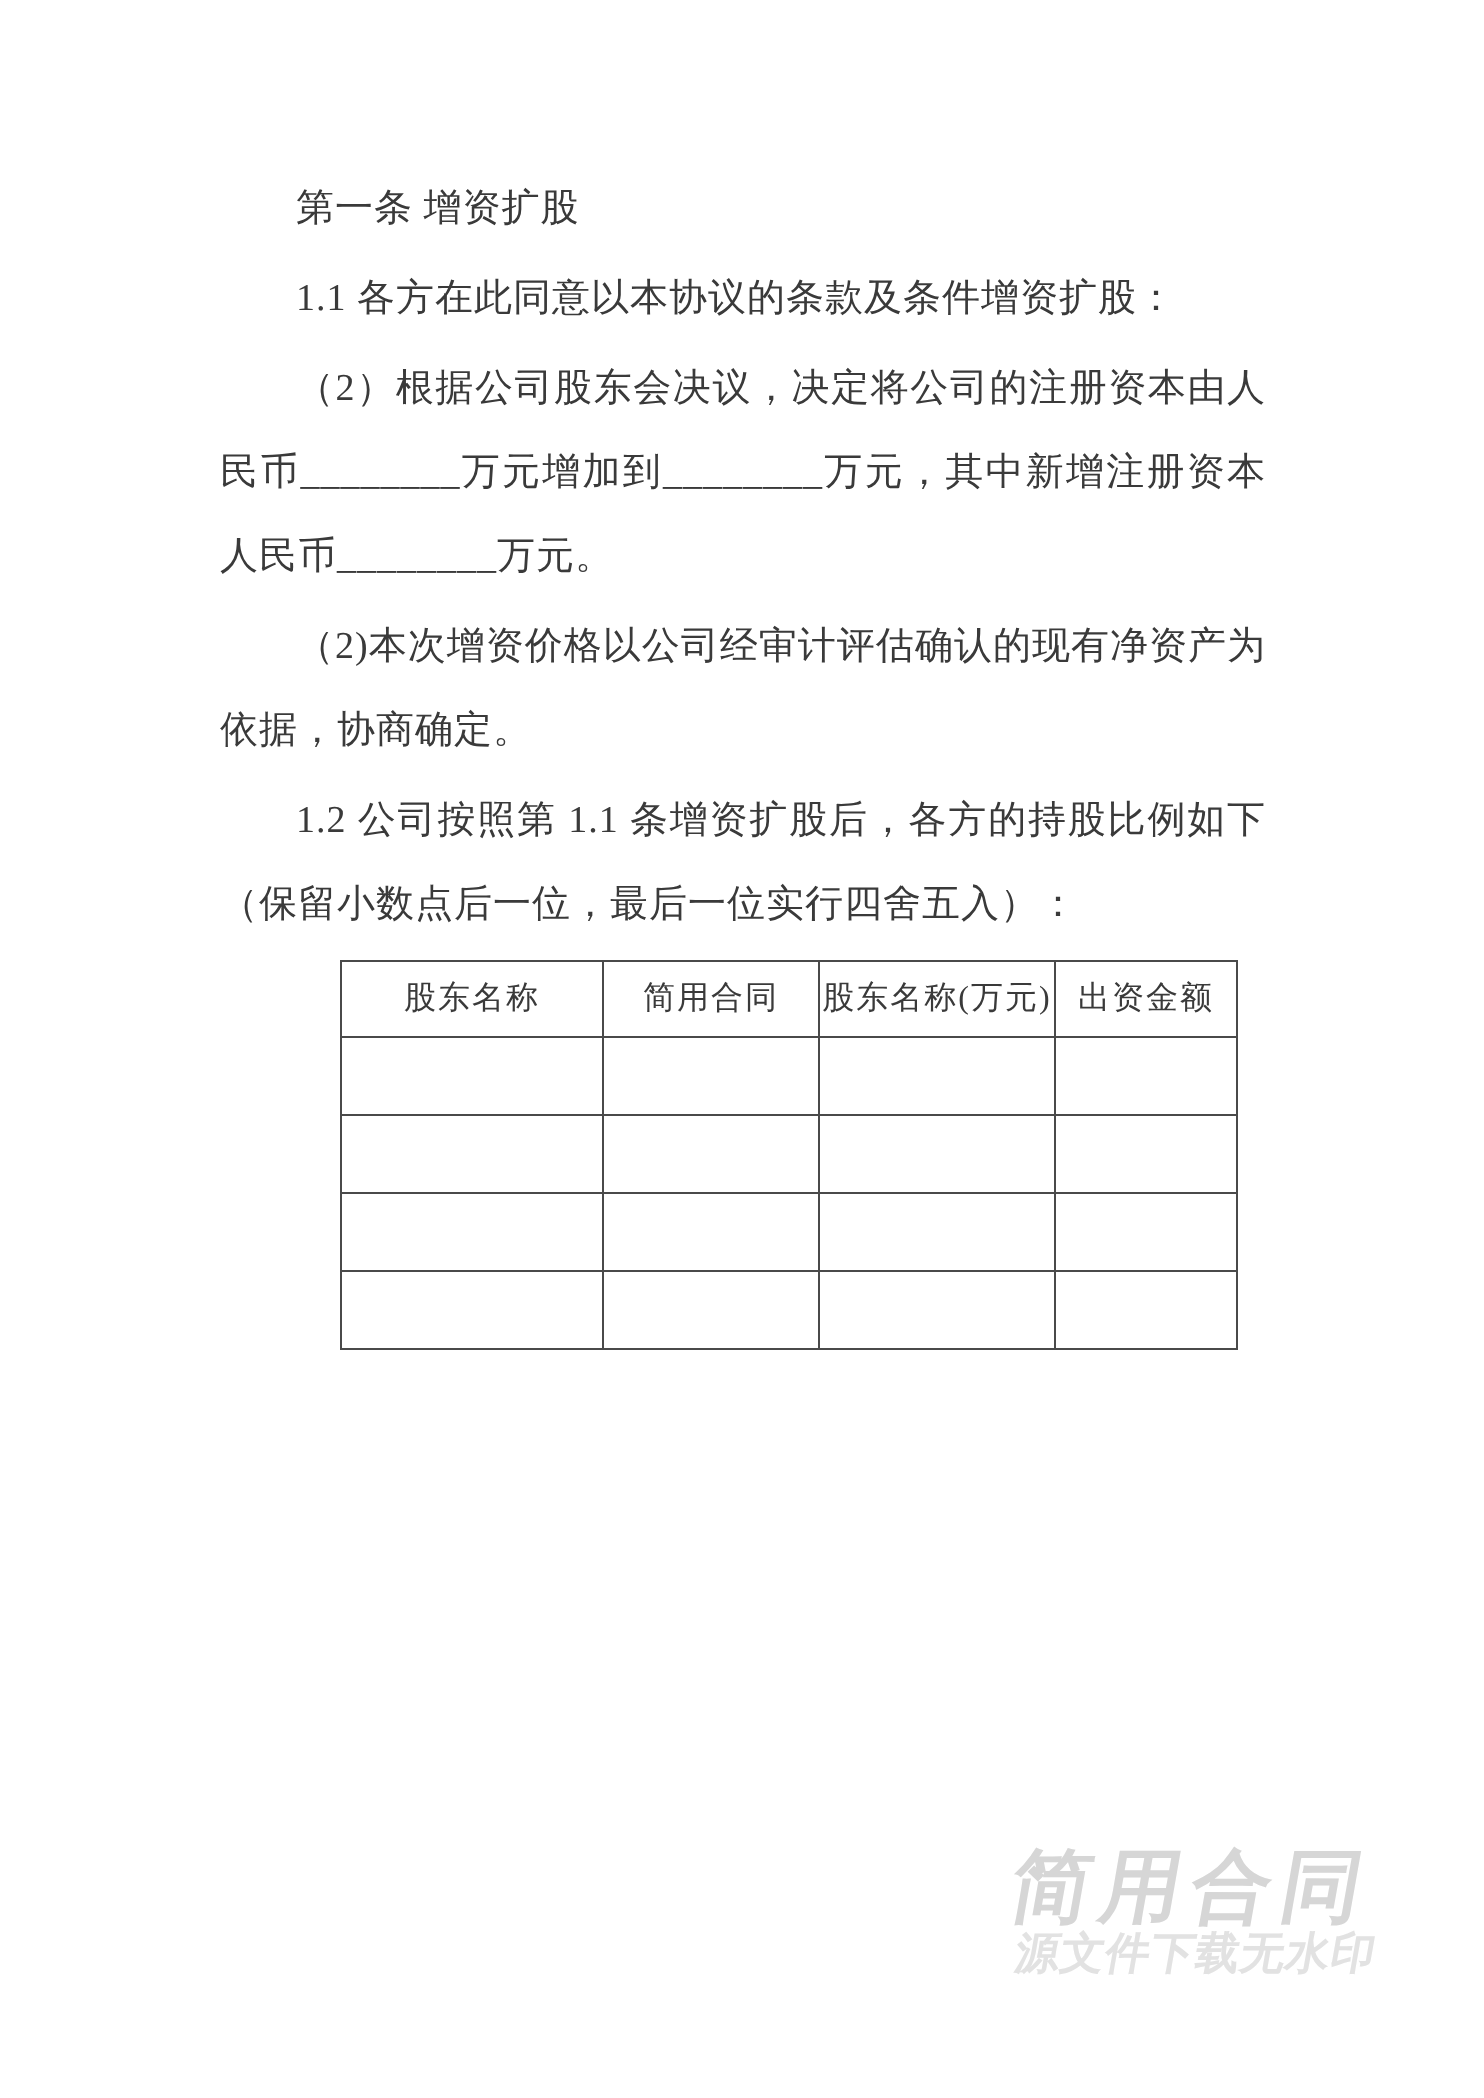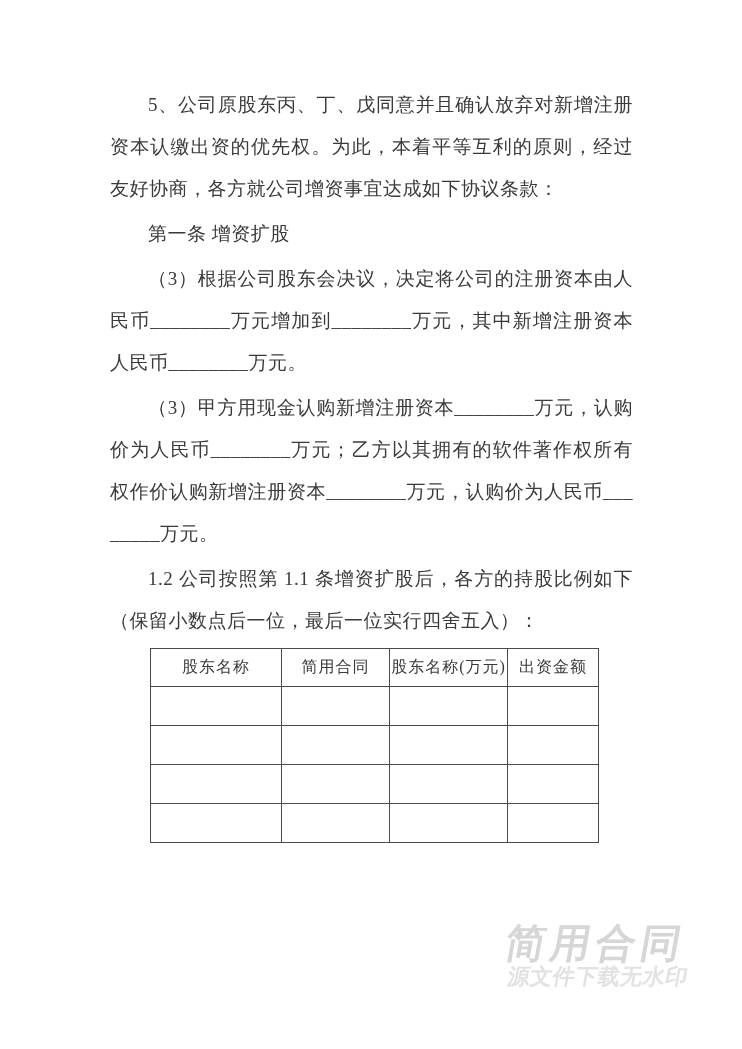--- a/index.html
+++ b/index.html
@@ -26,21 +26,21 @@
     margin: 0 0 3px 0;
     font-size: 19px;
     line-height: 42px;
     text-align: justify;
     text-indent: 2em;
     letter-spacing: 0.5px;
     word-break: break-all;
   }
   table.shareholding {
     border-collapse: collapse;
-    margin: 6px 0 0 40px;
+    margin: 6px 0 0 60px;
     table-layout: fixed;
     width: 448px;
   }
   table.shareholding th,
   table.shareholding td {
     border: 1px solid #4a4a4a;
     padding: 0;
     text-align: center;
     vertical-align: middle;
     font-weight: normal;
@@ -79,24 +79,24 @@
     letter-spacing: 0.5px;
     transform: skewX(-10deg);
     white-space: nowrap;
   }
 </style>
 </head>
 <body>
 
 <div class="page">
   <div class="content">
-    <p>5、公司原股东丙、丁、戊同意并且确认放弃对新增注册资本认缴出资的优先权。为此，本着平等互利的原则，经过友好协商，各方就公司增资事宜达成如下协议条款：</p>
     <p>第一条 增资扩股</p>
-    <p>（3）根据公司股东会决议，决定将公司的注册资本由人民币________万元增加到________万元，其中新增注册资本人民币________万元。</p>
-    <p>（3）甲方用现金认购新增注册资本________万元，认购价为人民币________万元；乙方以其拥有的软件著作权所有权作价认购新增注册资本________万元，认购价为人民币________万元。</p>
+    <p>1.1 各方在此同意以本协议的条款及条件增资扩股：</p>
+    <p>（2）根据公司股东会决议，决定将公司的注册资本由人民币________万元增加到________万元，其中新增注册资本人民币________万元。</p>
+    <p>（2)本次增资价格以公司经审计评估确认的现有净资产为依据，协商确定。</p>
     <p>1.2 公司按照第 1.1 条增资扩股后，各方的持股比例如下（保留小数点后一位，最后一位实行四舍五入）：</p>
 
     <table class="shareholding">
       <colgroup>
         <col class="col-name">
         <col class="col-form">
         <col class="col-amount">
         <col class="col-ratio">
       </colgroup>
       <thead>

